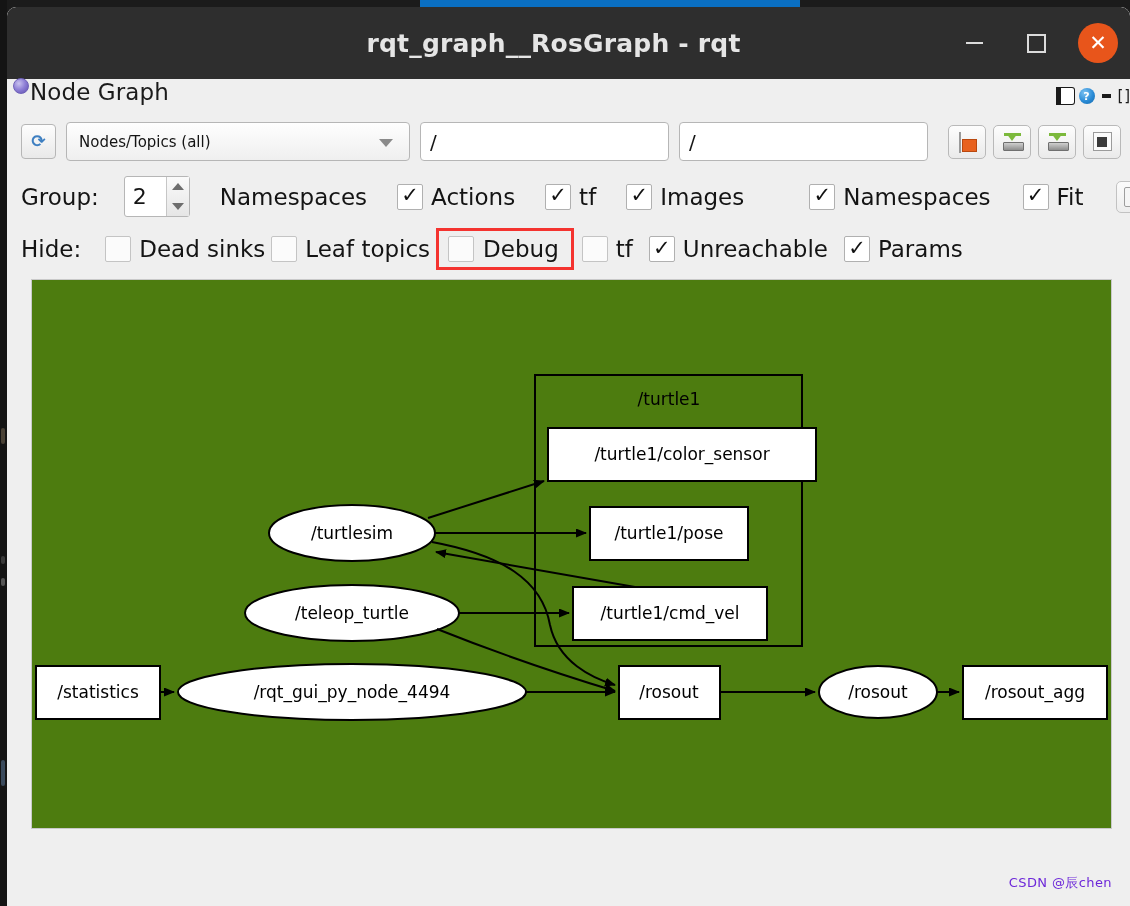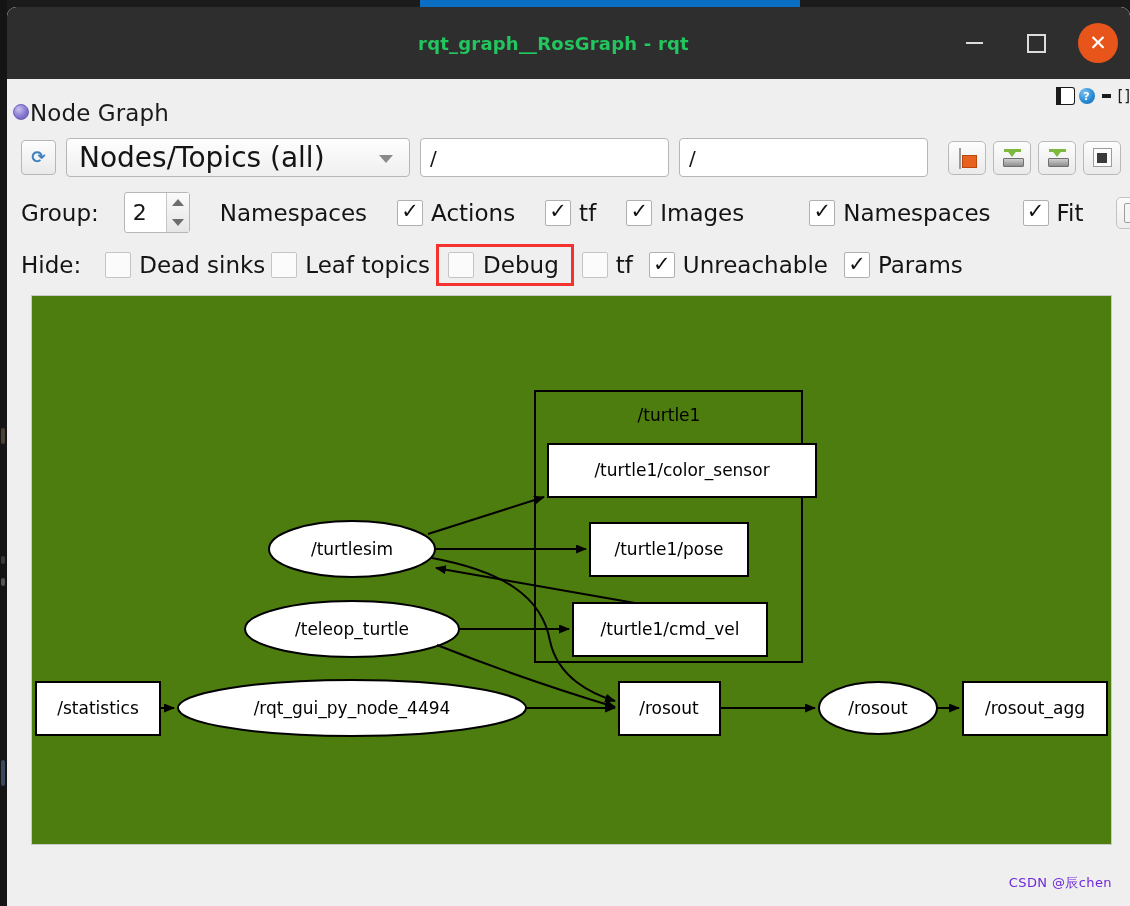--- a/index.html
+++ b/index.html
@@ -65,22 +65,22 @@
     position: relative;
     height: 72px;
     background: #2e2e2e;
     border-top-left-radius: 9px;
     border-top-right-radius: 9px;
     display: flex;
     align-items: center;
     justify-content: center;
   }
   #window-title {
-    color: #22c55e;
-    font-size: 18px;
+    color: #e5e5e5;
+    font-size: 25px;
     font-weight: bold;
     letter-spacing: 0.2px;
     white-space: nowrap;
     margin-left: -30px;
     text-align: center;
   }
   #window-controls {
     position: absolute;
     right: 12px;
     top: 0;
@@ -121,22 +121,22 @@
     align-items: center;
     justify-content: center;
   }
 
   
   #plugin-header {
     position: relative;
     height: 36px;
     background: #efefef;
     display: flex;
-    align-items: center;
-    padding: 16px 6px 0 6px;
+    align-items: flex-start;
+    padding: 0 6px 0 6px;
   }
   #plugin-icon {
     width: 14px;
     height: 14px;
     border-radius: 50%;
     background: radial-gradient(circle at 35% 32%, #c9c2ee 0%, #8e7fd6 48%, #5f4fae 100%);
     border: 1px solid #6f61b8;
     flex: none;
     margin-right: 1px;
     position: relative;
@@ -201,21 +201,21 @@
     width: 322px; height: 37px;
     background: linear-gradient(#fefefe, #efefef);
     border: 1px solid #b6b6b6;
     border-radius: 4px;
     display: flex; align-items: center;
     padding: 0 8px 0 12px;
     flex: none;
     position: relative;
   }
   #filter-combo-label {
-    font-size: 28px; color: #141414; white-space: nowrap;
+    font-size: 15px; color: #141414; white-space: nowrap;
   }
   #filter-combo-arrow {
     position: absolute; right: 16px; top: 50%; margin-top: -3px;
     width: 0; height: 0;
     border-left: 7px solid transparent;
     border-right: 7px solid transparent;
     border-top: 8px solid #8a8a8a;
   }
 
   .text-field {

